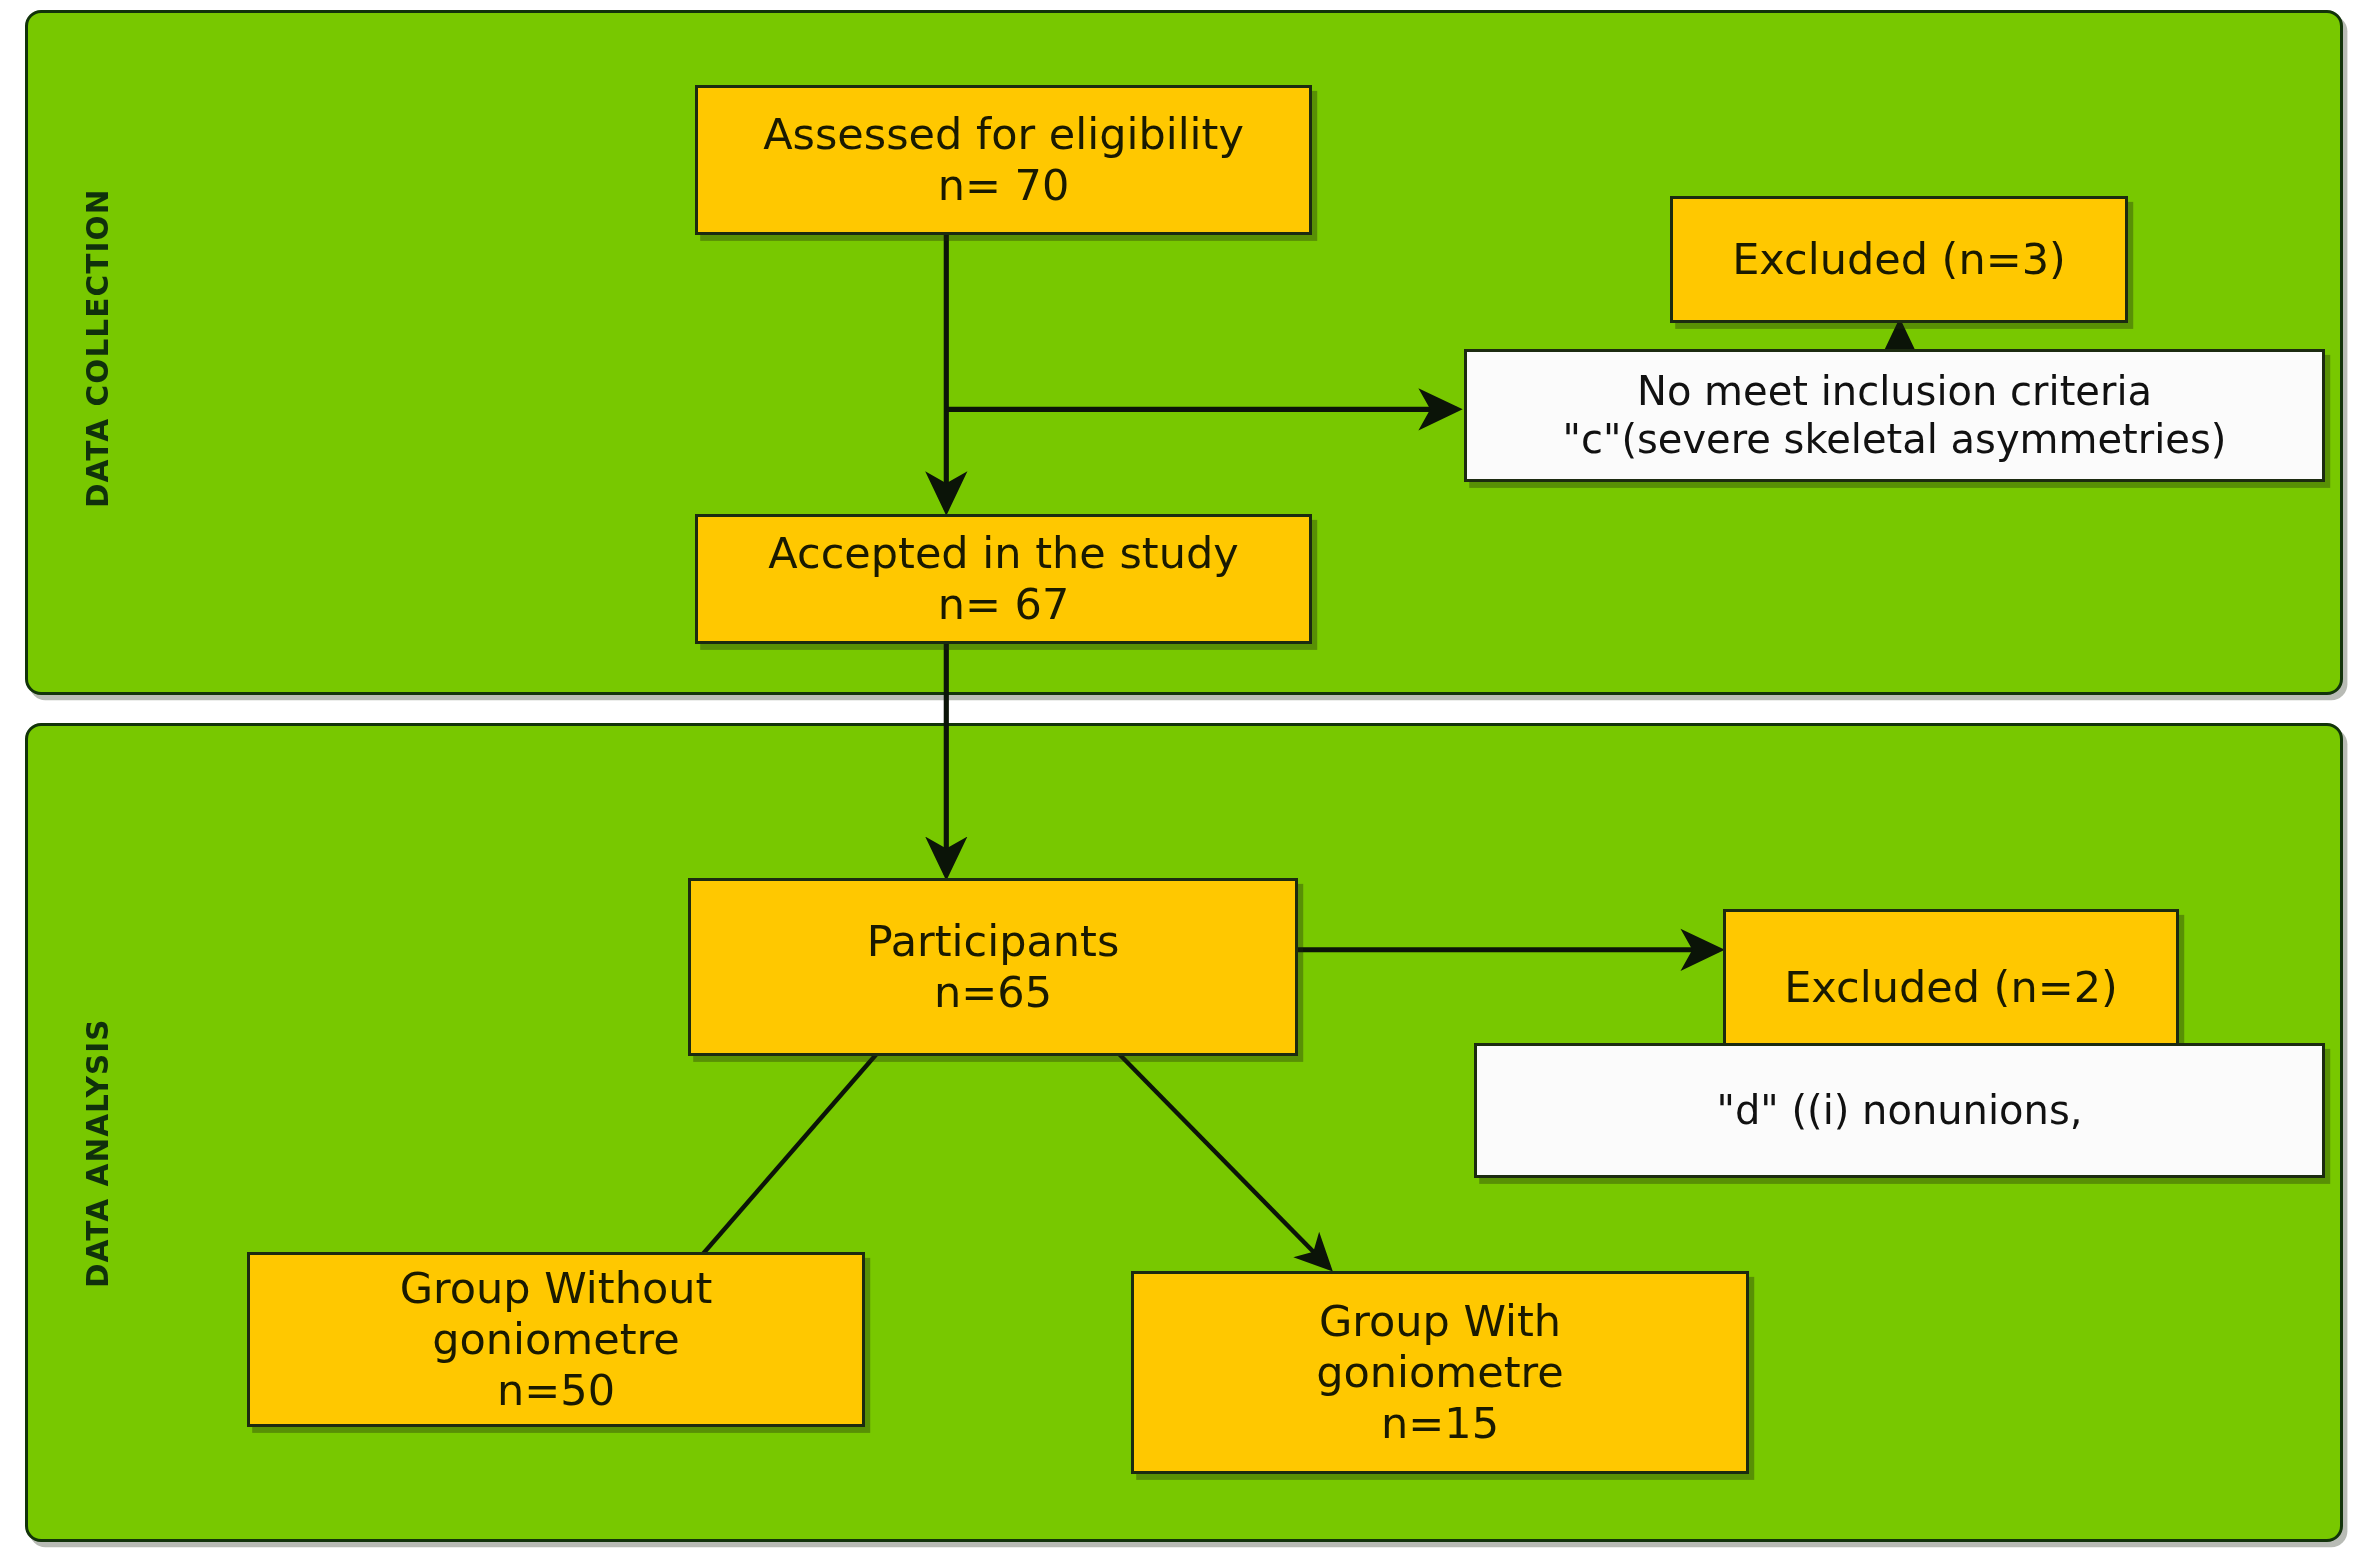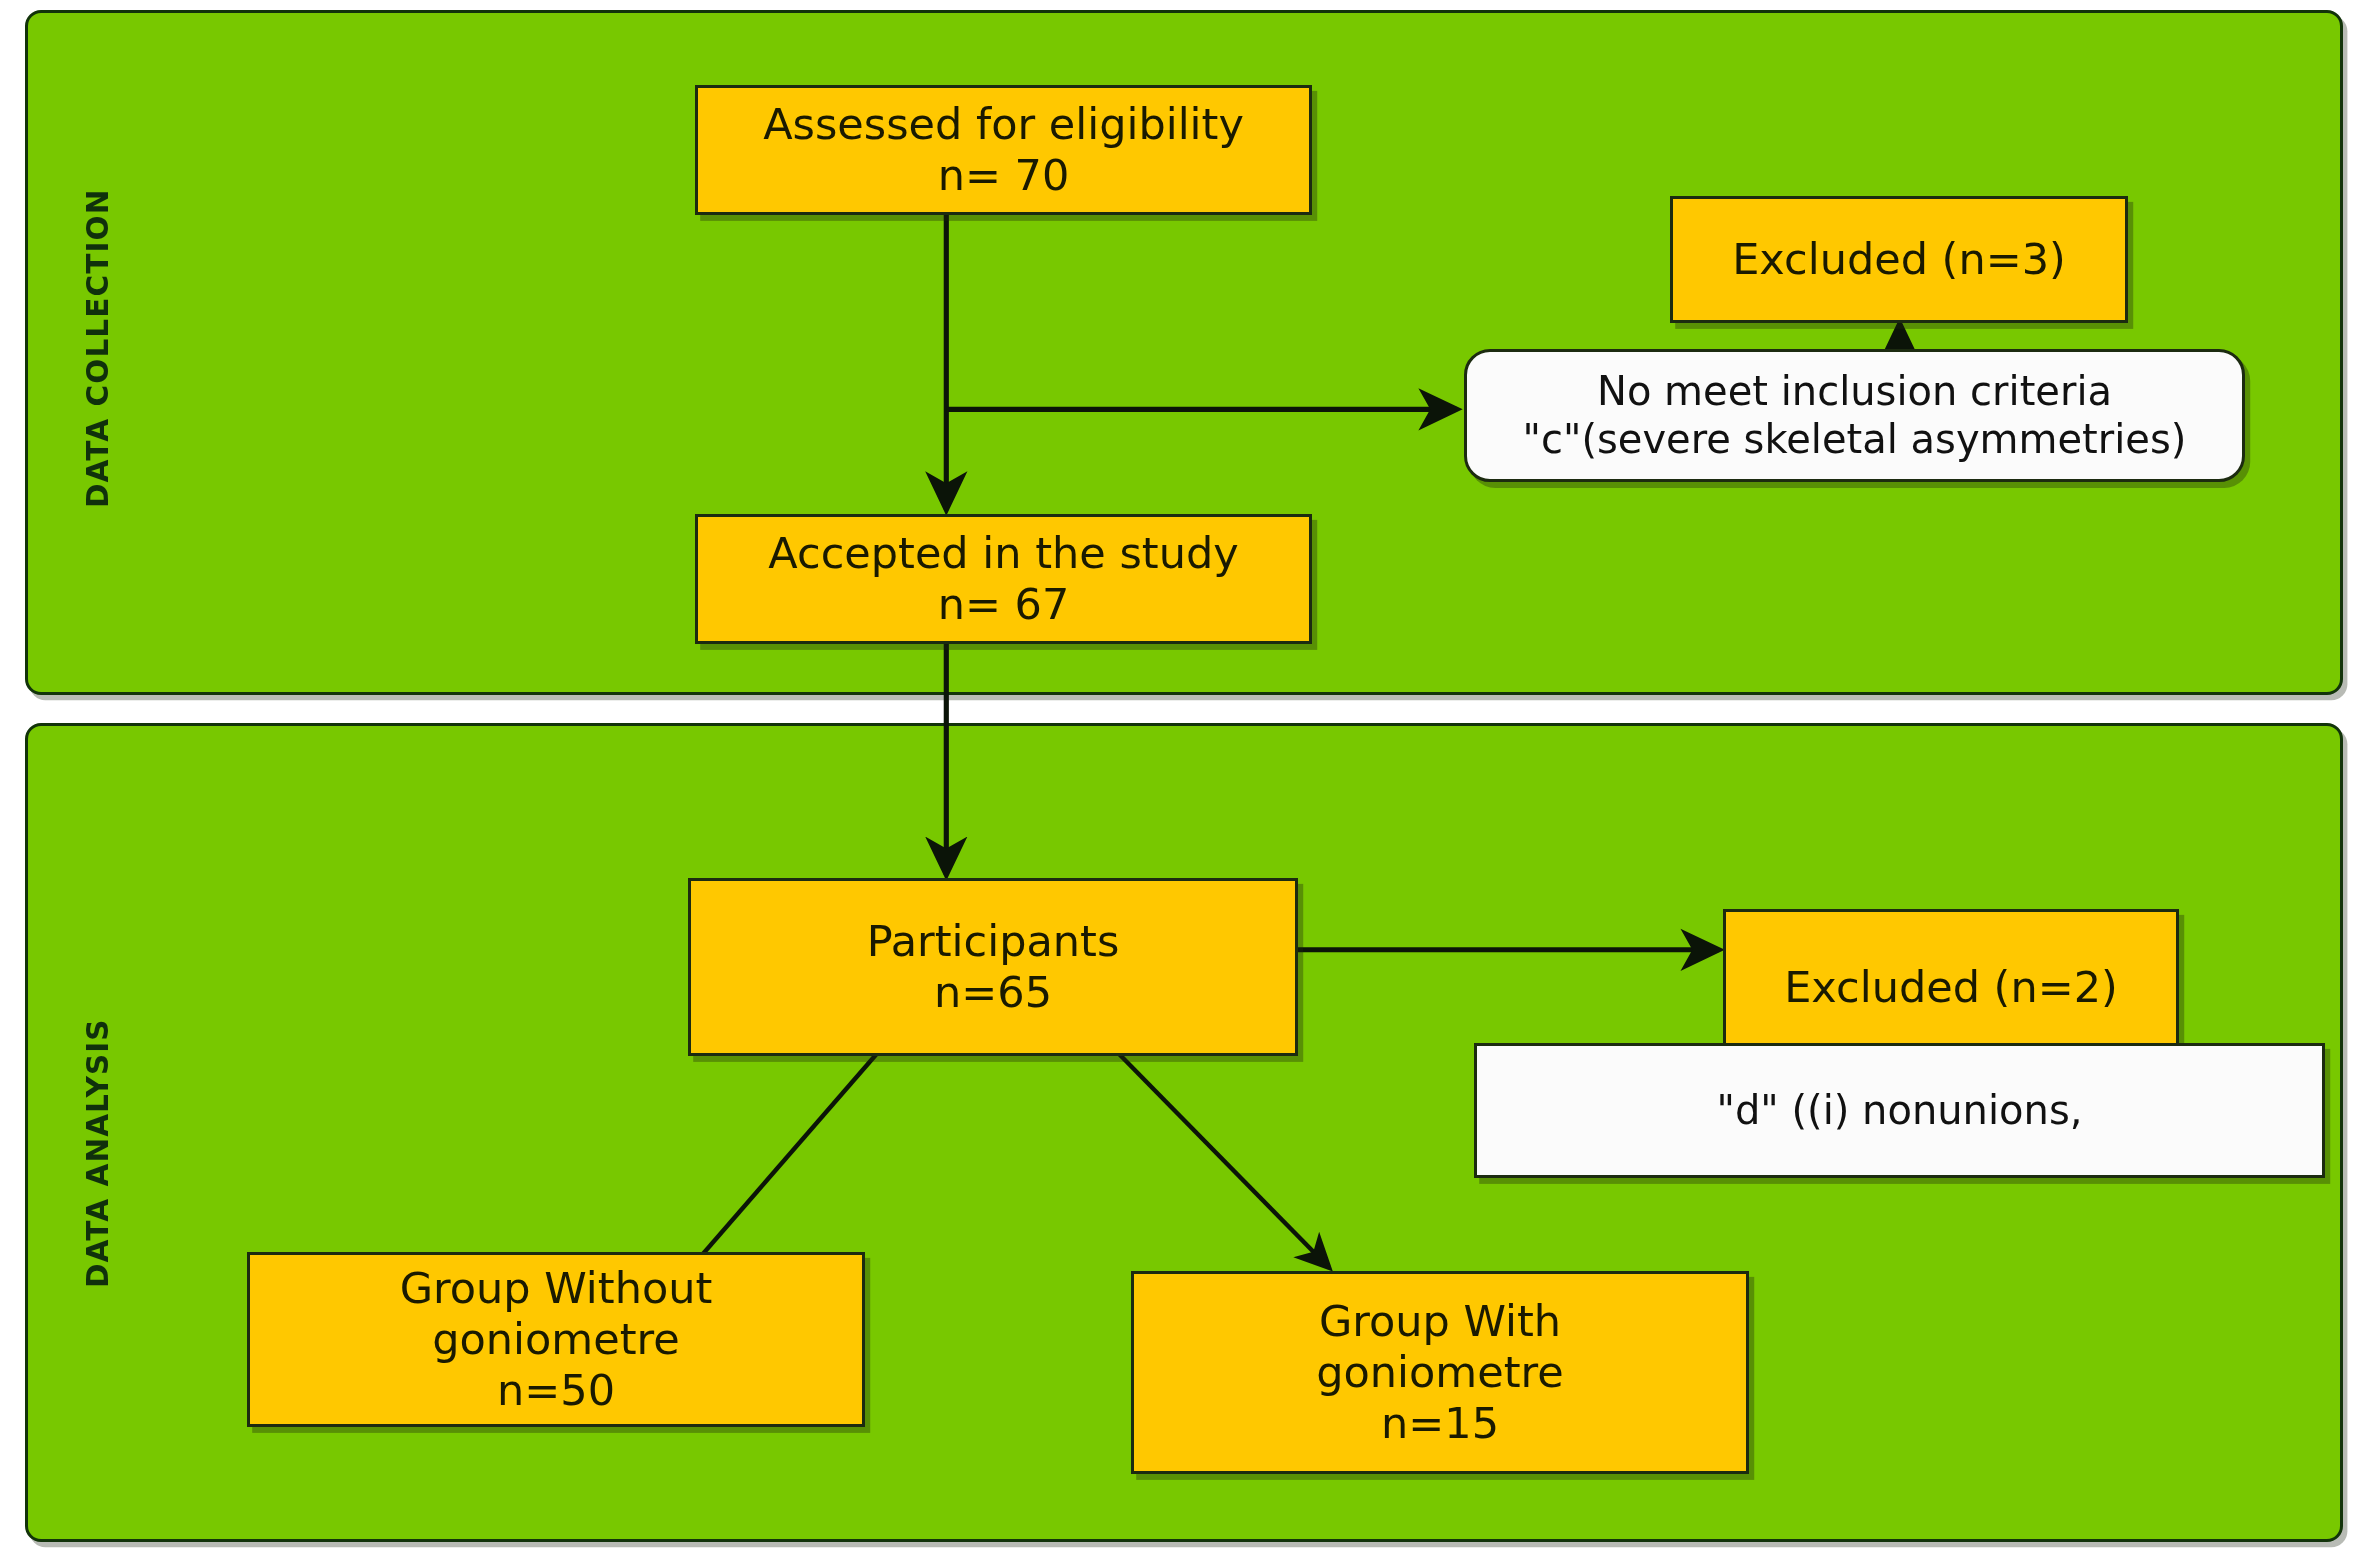--- a/index.html
+++ b/index.html
@@ -102,30 +102,30 @@
 
     <path d="M1762,1290 L2334,1290" stroke="#0b1408" stroke-width="7" fill="none" marker-end="url(#arrowhead)"></path>
 
     <path d="M2620,1465 L2620,1418" stroke="#0b1408" stroke-width="7" fill="none" marker-end="url(#arrowhead)"></path>
 
     <path d="M1190,1432 L905,1760" stroke="#0b1408" stroke-width="6" fill="none" marker-end="url(#arrowhead)"></path>
 
     <path d="M1520,1432 L1805,1722" stroke="#0b1408" stroke-width="6" fill="none" marker-end="url(#arrowhead)"></path>
   </svg>
 
-  <div class="node gold" style="left:695px; top:85px; width:617px; height:130px;">
+  <div class="node gold" style="left:695px; top:85px; width:617px; height:150px;">
     <span class="ln fs-big">Assessed for eligibility</span>
     <span class="ln fs-big">n= 70</span>
   </div>
 
   <div class="node gold" style="left:1670px; top:196px; width:458px; height:127px;">
     <span class="ln fs-big">Excluded (n=3)</span>
   </div>
 
-  <div class="node white" style="left:1464px; top:349px; width:781px; height:133px;border-radius:26px;">
+  <div class="node white" style="left:1464px; top:349px; width:861px; height:133px;">
     <span class="ln fs-med">No meet inclusion criteria</span>
     <span class="ln fs-med">"c"(severe skeletal asymmetries)</span>
   </div>
 
   <div class="node gold" style="left:695px; top:514px; width:617px; height:130px;">
     <span class="ln fs-big">Accepted in the study</span>
     <span class="ln fs-big">n= 67</span>
   </div>
 
   <div class="node gold" style="left:688px; top:878px; width:610px; height:178px;">

